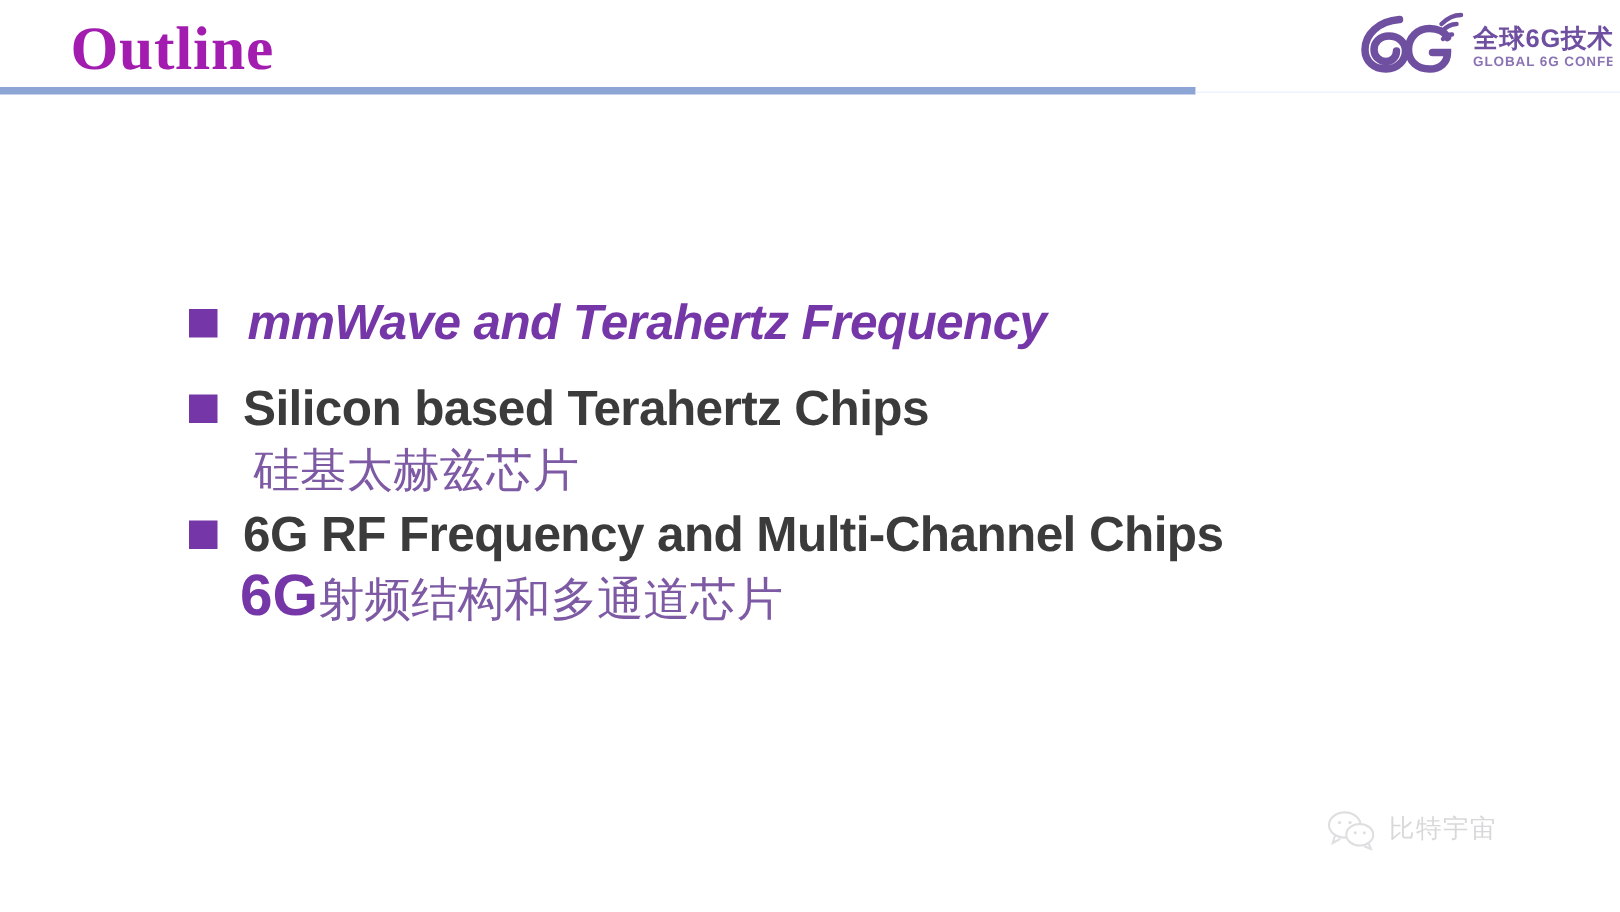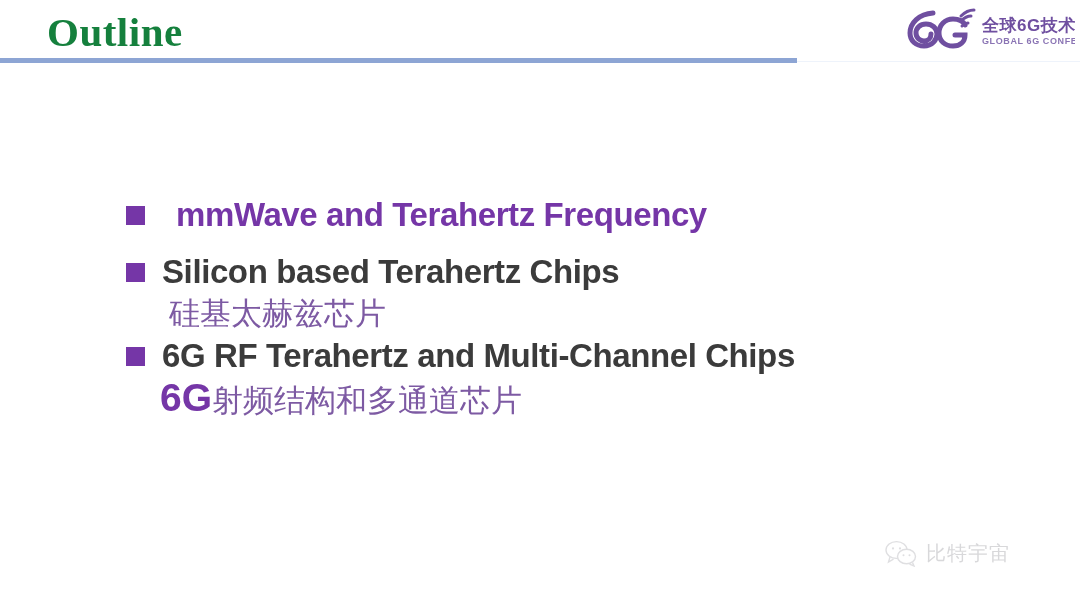--- a/index.html
+++ b/index.html
@@ -22,21 +22,21 @@
 
   
   .slide-title {
     position: absolute;
     left: 47px;
     top: 9px;
     font-family: "Liberation Serif", "DejaVu Serif", serif;
     font-weight: bold;
     font-size: 41px;
     line-height: 46px;
-    color: #15803d;
+    color: #a21caf;
     letter-spacing: 0.5px;
     white-space: nowrap;
   }
   .title-rule {
     position: absolute;
     left: 0px;
     top: 58px;
     width: 797px;
     height: 5px;
     background: #8da5d4;
@@ -80,21 +80,21 @@
     margin-top: 13px;
   }
   .bullet-heading {
     font-family: "Liberation Sans", "DejaVu Sans", sans-serif;
     font-weight: bold;
     font-size: 33px;
     line-height: 44px;
     letter-spacing: -0.4px;
     white-space: nowrap;
   }
-  .head-gap-wide { margin-left: 31px; }
+  .head-gap-wide { margin-left: 20px; font-style: italic; }
   .head-gap-narrow { margin-left: 17px; }
   .purple-head { color: #7536a7; }
   .dark-head { color: #3b3b3b; }
 
   .bullet-sub {
     font-family: "Liberation Serif", "DejaVu Serif", serif;
     font-size: 31px;
     line-height: 40px;
     color: #7d5aa3;
     margin-left: 38px;
@@ -119,21 +119,21 @@
     left: 884px;
     top: 539px;
     display: flex;
     align-items: center;
     opacity: 0.55;
   }
   .wm-icon { width: 34px; height: 28px; flex: 0 0 34px; }
   .wm-icon svg { display: block; }
   .wm-text {
     font-family: "Liberation Sans", "DejaVu Sans", sans-serif;
-    font-size: 20px;
+    font-size: 17px;
     line-height: 28px;
     color: #b9b9bd;
     margin-left: 8px;
     letter-spacing: 1px;
     white-space: nowrap;
   }
 </style>
 </head>
 <body>
 
@@ -173,21 +173,21 @@
       <div class="bullet-row">
         <span class="bullet-marker"></span>
         <span class="bullet-heading dark-head head-gap-narrow">Silicon based Terahertz Chips</span>
       </div>
       <div class="bullet-sub indent-deep"><span>硅基太赫兹芯片</span></div>
     </div>
 
     <div class="outline-item row-3">
       <div class="bullet-row">
         <span class="bullet-marker"></span>
-        <span class="bullet-heading dark-head head-gap-narrow">6G RF Terahertz and Multi-Channel Chips</span>
+        <span class="bullet-heading dark-head head-gap-narrow">6G RF Frequency and Multi-Channel Chips</span>
       </div>
       <div class="bullet-sub indent-shallow"><span class="sub-prefix-bold">6G</span><span>射频结构和多通道芯片</span></div>
     </div>
 
   </div>
 
   <div class="watermark">
     <span class="wm-icon">
       <svg viewBox="0 0 34 28" width="34" height="28" xmlns="http://www.w3.org/2000/svg">
         <g fill="none" stroke="#c5c5c9" stroke-width="1.4">

